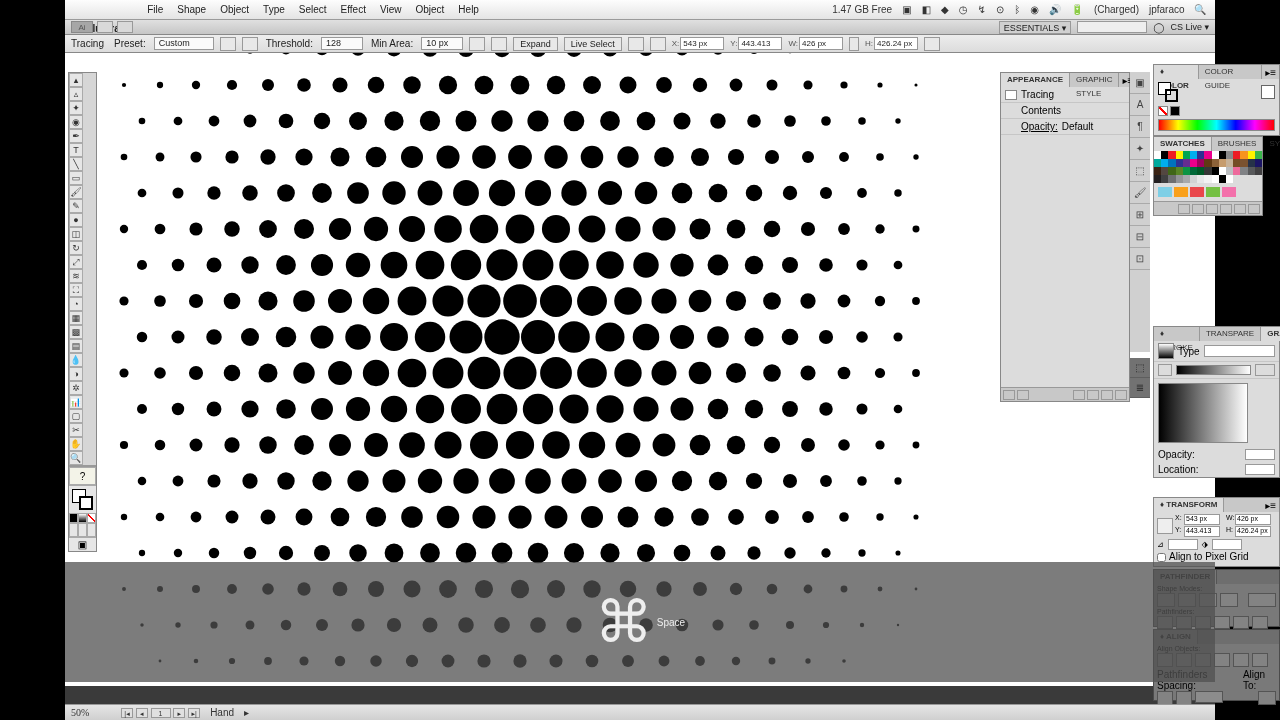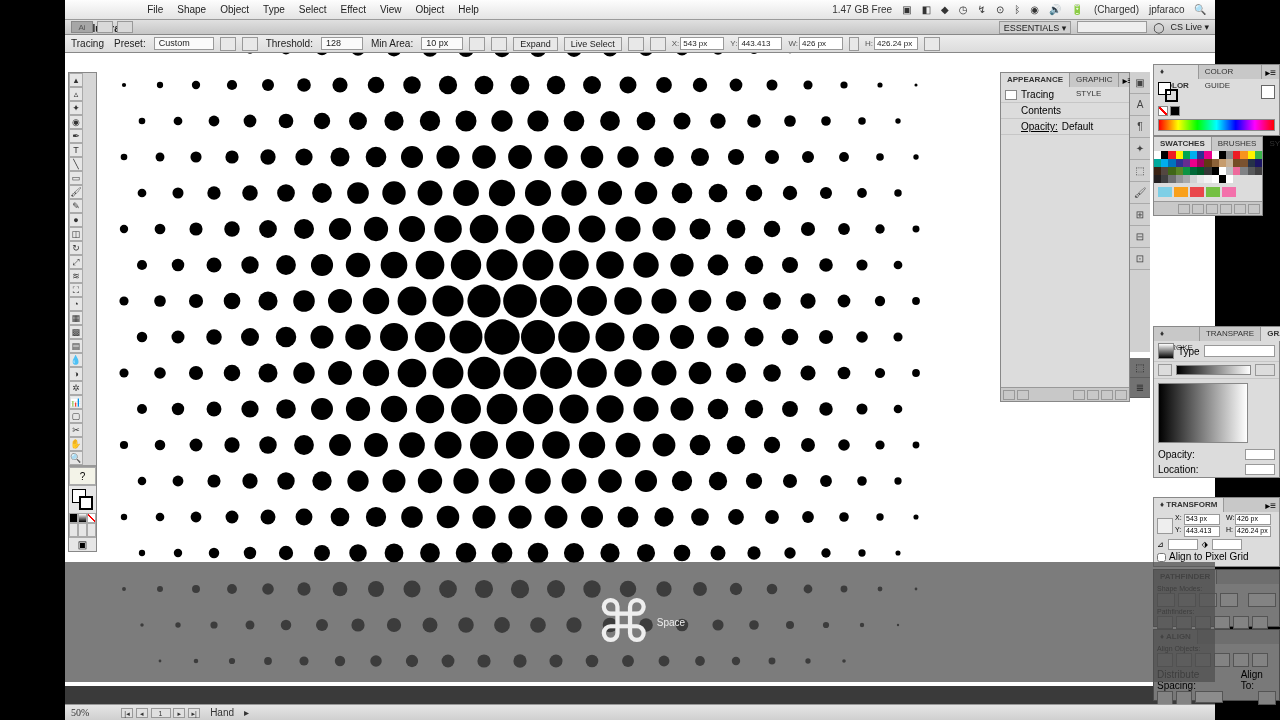--- a/index.html
+++ b/index.html
@@ -943,21 +943,21 @@
   <div style="padding:1px 3px;font-size:7px">Align Objects:</div>
   <div style="display:flex;gap:3px;padding:0 3px">
     <div style="width:16px;height:14px;border:1px solid #999;background:#eee"></div>
     <div style="width:16px;height:14px;border:1px solid #999;background:#eee"></div>
     <div style="width:16px;height:14px;border:1px solid #999;background:#eee"></div>
     <div style="width:16px;height:14px;border:1px solid #999;background:#eee"></div>
     <div style="width:16px;height:14px;border:1px solid #999;background:#eee"></div>
     <div style="width:16px;height:14px;border:1px solid #999;background:#eee"></div>
   </div>
   <div style="display:flex;padding:2px 3px 0 3px;font-size:7px;gap:6px">
-    <span>Distribute Spacing:</span>
+    <span>Pathfinders Spacing:</span>
     <span style="margin-left:auto">Align To:</span>
   </div>
   <div style="display:flex;gap:3px;padding:0 3px 2px 3px">
     <div style="width:16px;height:14px;border:1px solid #999;background:#eee"></div>
     <div style="width:16px;height:14px;border:1px solid #999;background:#eee"></div>
     <div style="width:28px;height:12px;border:1px solid #999;background:#fff"></div>
     <div style="width:18px;height:14px;border:1px solid #999;background:#eee;margin-left:auto"></div>
   </div>
 </div>
 

